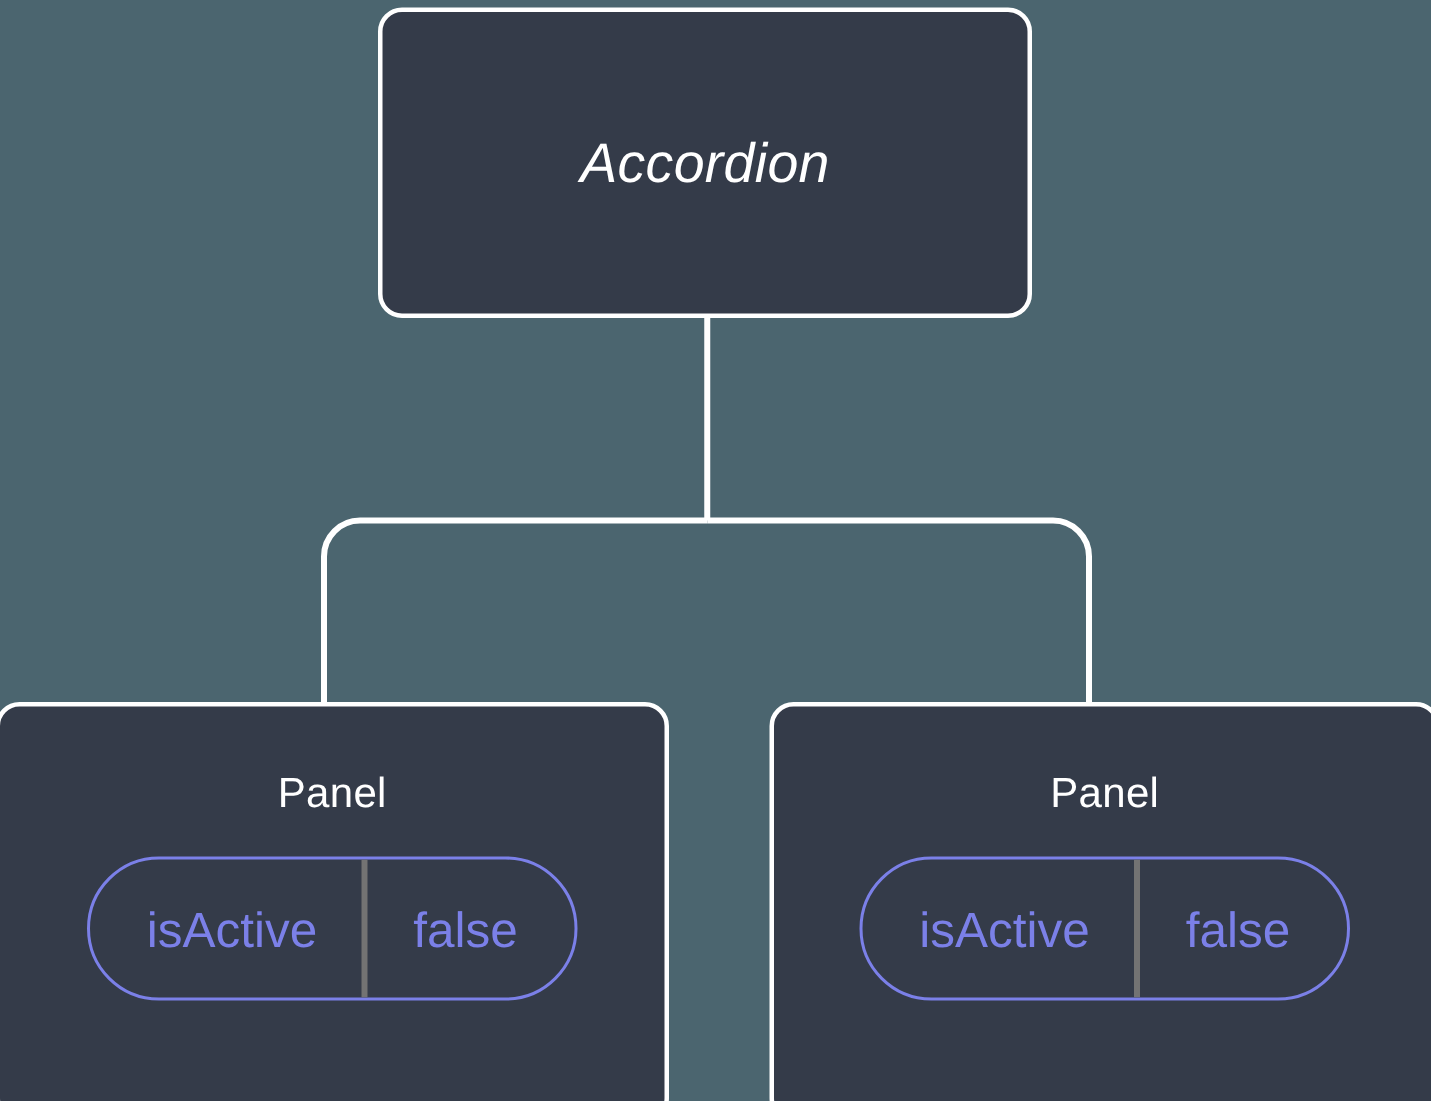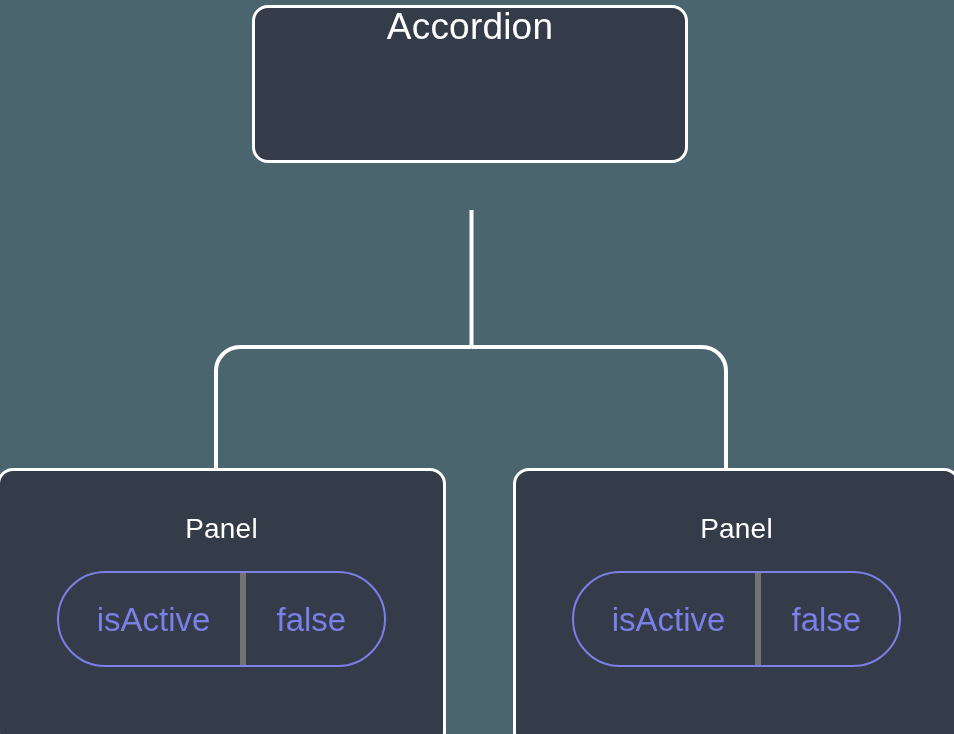--- a/index.html
+++ b/index.html
@@ -41,22 +41,23 @@
     z-index: 2;
     display: flex;
     flex-direction: column;
     align-items: center;
   }
 
   .node-root {
     left: 252px;
     top: 5px;
     width: 436px;
-    height: 158px;
-    justify-content: flex-start;
+    height: 207px;
+    justify-content: center;
+    font-style: italic;
   }
 
   .node-child {
     top: 468px;
     height: 280px;
     justify-content: flex-start;
     padding-top: 44px;
   }
 
   .node-child-left {
@@ -105,21 +106,21 @@
     white-space: nowrap;
     box-sizing: border-box;
   }
 
   .pill-key {
     padding: 0 30px 0 38px;
   }
 
   .pill-value {
     padding: 0 38px 0 30px;
-    border-left: 6px solid #737373;
+    border-left: 4px solid #737373;
   }
 </style>
 </head>
 <body>
 
 <div id="diagram">
 
   <svg id="connectors" viewBox="0 0 954 734" aria-hidden="true">
 
     <path d="M 471.5 210 L 471.5 347" fill="none" stroke="#ffffff" stroke-width="4" stroke-linecap="butt"></path>

